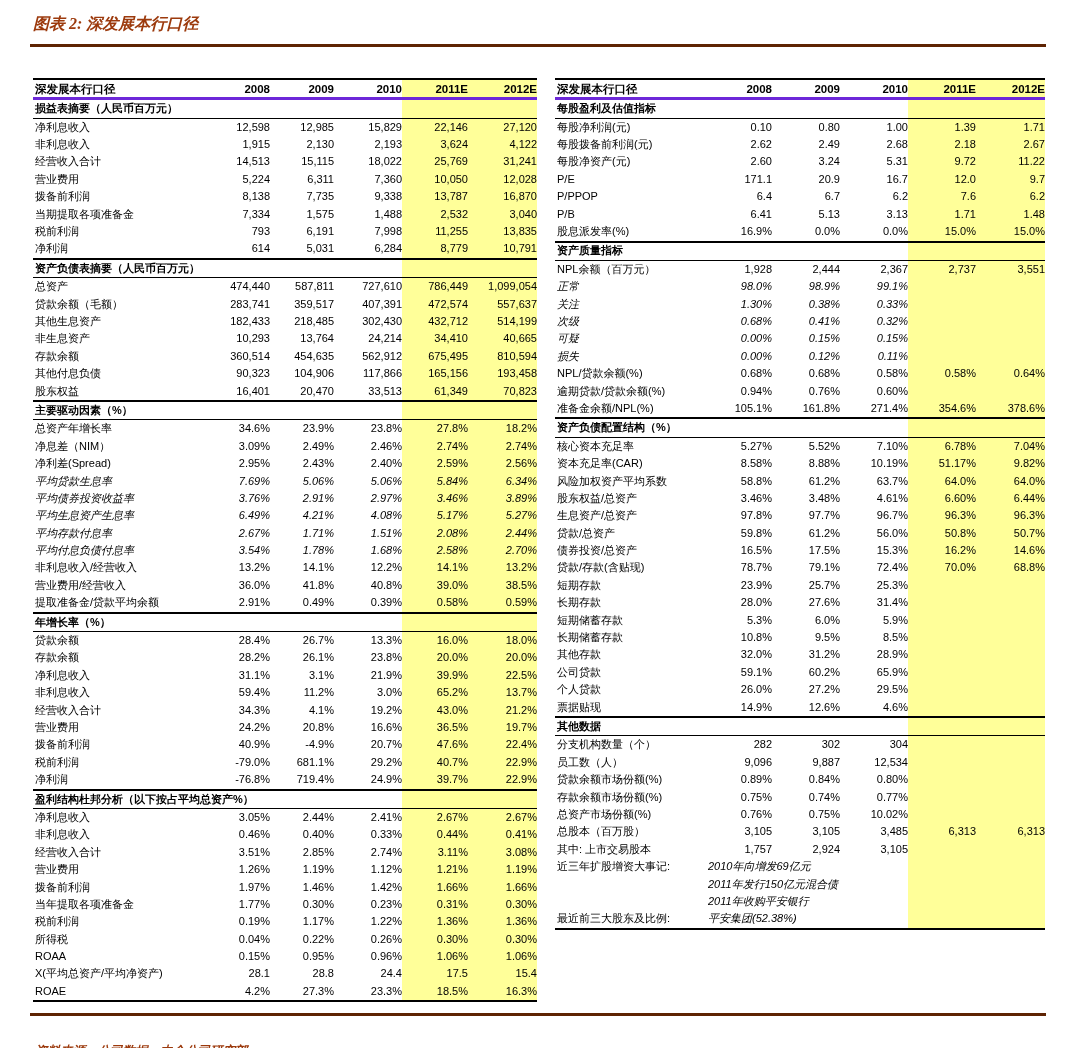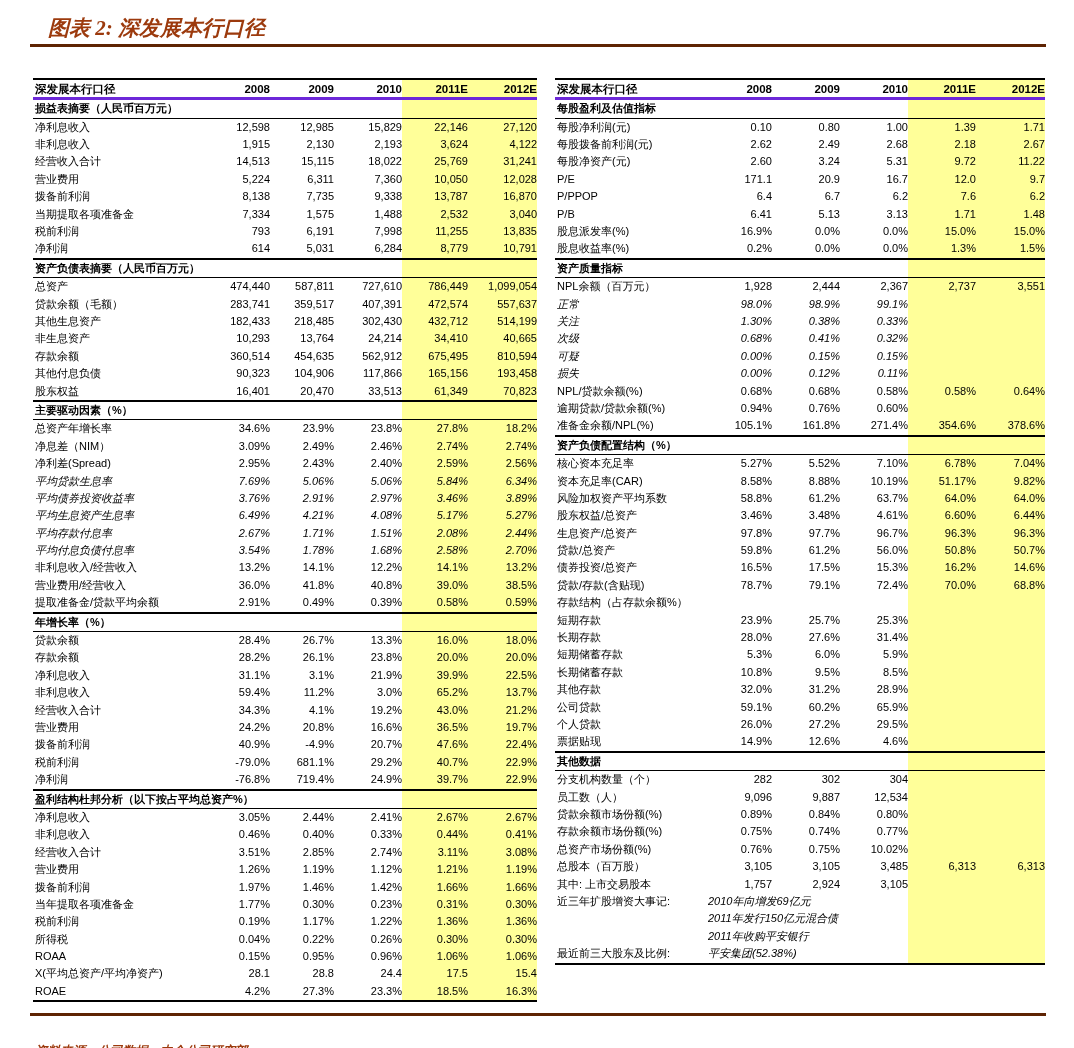--- a/index.html
+++ b/index.html
@@ -2,21 +2,21 @@
 <html style="--hl: #FFFF99; --accent: #9C3A0D; --rule: #5E2302;"><head>
 <meta charset="utf-8">
 <style>
   html,body{margin:0;padding:0;}
   body{
     width:1074px;height:1048px;position:relative;background:#ffffff;
     font-family:"Liberation Sans","DejaVu Sans",sans-serif;color:#000;
     overflow:hidden;
   }
   .fig-title{
-    position:absolute;left:48px;top:14px;font-size:21px;font-weight:bold;font-style:italic;
+    position:absolute;left:33px;top:14px;font-size:16px;font-weight:bold;font-style:italic;
     font-family:"Liberation Serif","DejaVu Serif",serif;color:var(--accent,#9C3A0D);
     white-space:nowrap;
   }
   .rule{position:absolute;left:30px;width:1016px;height:3px;background:var(--rule,#5E2302);}
   .rule-top{top:44px;}
   .rule-bottom{top:1013px;}
   .source-note{
     position:absolute;left:35px;top:1018px;font-size:12.5px;font-weight:bold;font-style:italic;
     font-family:"Liberation Serif","DejaVu Serif",serif;color:var(--accent,#9C3A0D);
     white-space:nowrap;
@@ -534,28 +534,20 @@
         <td class="num hl">1.48</td>
       </tr>
       <tr>
         <td class="lbl">股息派发率(%)</td>
         <td class="num">16.9%</td>
         <td class="num">0.0%</td>
         <td class="num">0.0%</td>
         <td class="num hl">15.0%</td>
         <td class="num hl">15.0%</td>
       </tr>
-      <tr>
-        <td class="lbl">股息收益率(%)</td>
-        <td class="num">0.2%</td>
-        <td class="num">0.0%</td>
-        <td class="num">0.0%</td>
-        <td class="num hl">1.3%</td>
-        <td class="num hl">1.5%</td>
-      </tr>
       <tr class="sec">
         <td class="lbl" colspan="4">资产质量指标</td>
         <td class="num hl"></td>
         <td class="num hl"></td>
       </tr>
       <tr>
         <td class="lbl">NPL余额（百万元）</td>
         <td class="num">1,928</td>
         <td class="num">2,444</td>
         <td class="num">2,367</td>
@@ -687,25 +679,20 @@
         <td class="num hl">16.2%</td>
         <td class="num hl">14.6%</td>
       </tr>
       <tr>
         <td class="lbl">贷款/存款(含贴现)</td>
         <td class="num">78.7%</td>
         <td class="num">79.1%</td>
         <td class="num">72.4%</td>
         <td class="num hl">70.0%</td>
         <td class="num hl">68.8%</td>
-      </tr>
-      <tr>
-        <td class="lbl" colspan="4">存款结构（占存款余额%）</td>
-        <td class="num hl"></td>
-        <td class="num hl"></td>
       </tr>
       <tr>
         <td class="lbl ind">短期存款</td>
         <td class="num">23.9%</td>
         <td class="num">25.7%</td>
         <td class="num">25.3%</td>
         <td class="num hl"></td>
         <td class="num hl"></td>
       </tr>
       <tr>

